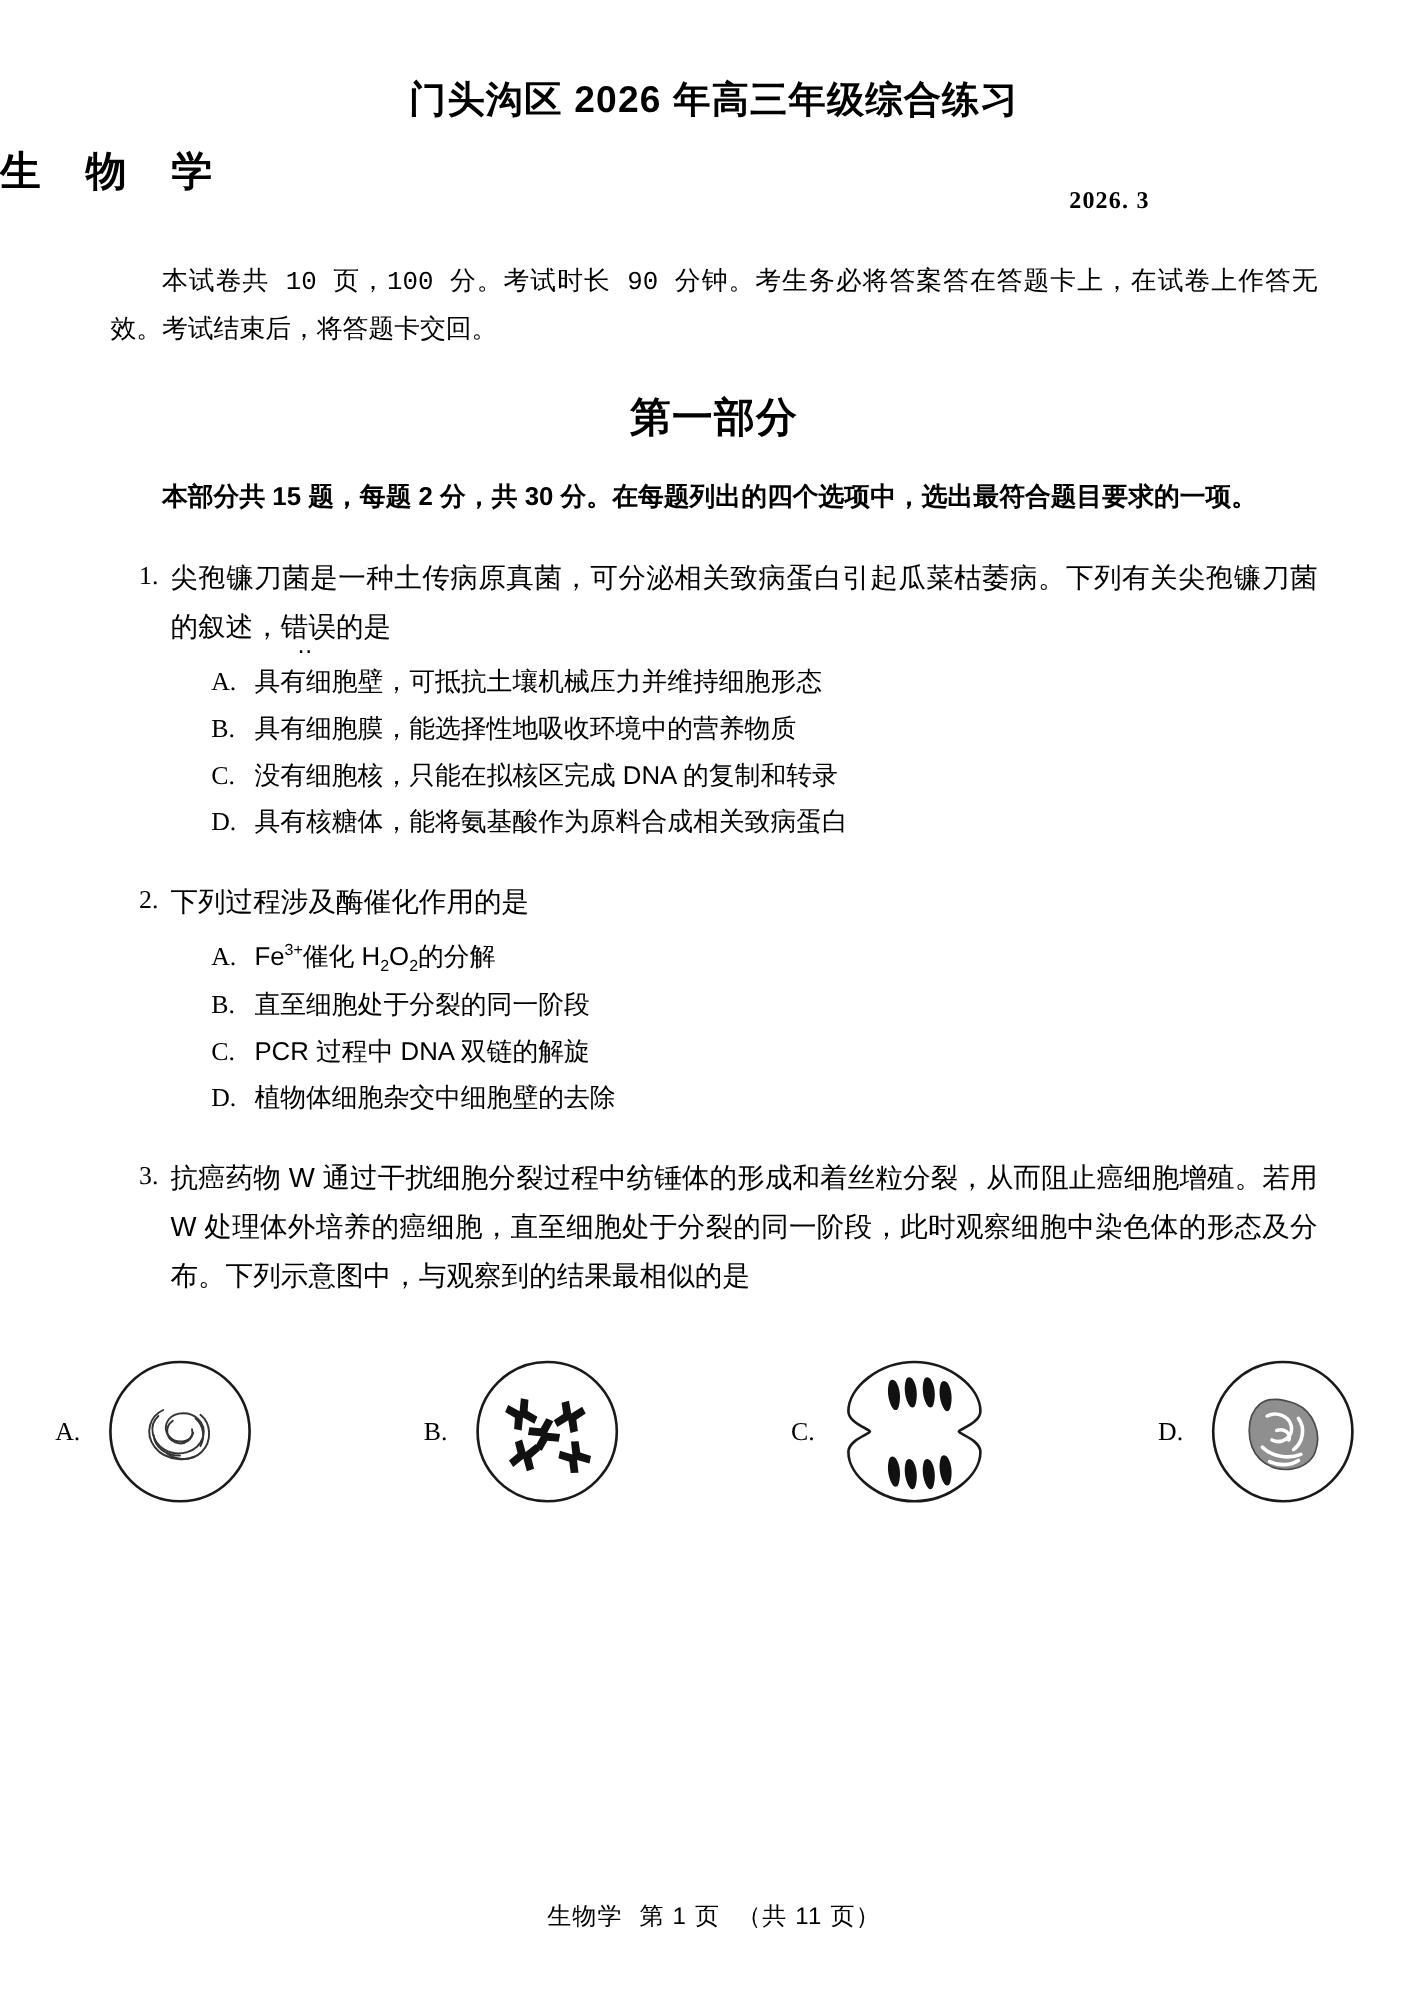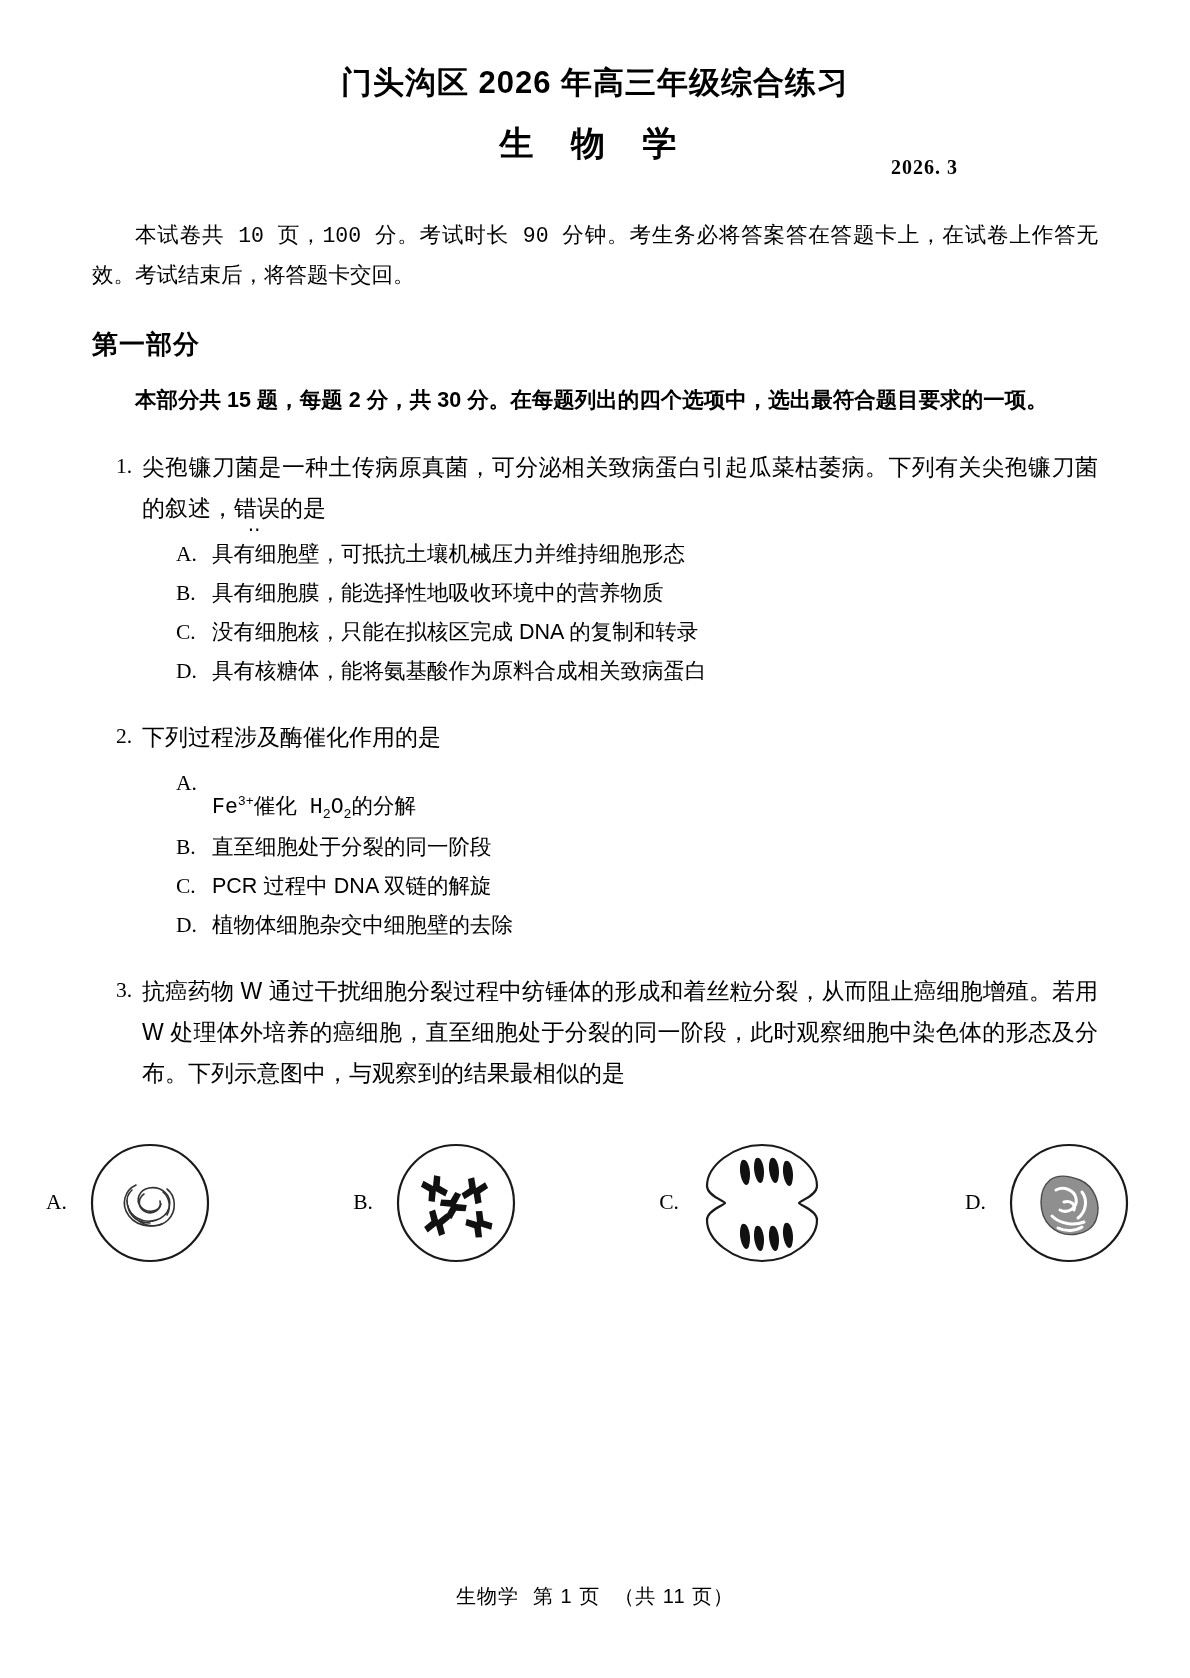--- a/index.html
+++ b/index.html
@@ -32,21 +32,20 @@
     margin: 0;
     padding-top: 64px;
     line-height: 1.2;
   }
   .subject-row {
     position: relative;
     margin-top: 24px;
     height: 56px;
   }
   .subject {
-    text-align: center;
     font-family: "Liberation Sans", "DejaVu Sans", sans-serif;
     font-weight: bold;
     font-size: 34px;
     letter-spacing: 14px;
     line-height: 1.1;
   }
   .exam-date {
     position: absolute;
     right: 232px;
     bottom: 2px;
@@ -63,23 +62,24 @@
   }
   .notice {
     margin-top: 36px;
     text-indent: 2em;
     text-align: justify;
     font-family: Liberation Mono, monospace;
     font-size: 21.5px;
     line-height: 1.85;
   }
   .part-title {
-    font-family: Liberation Sans, sans-serif;
-    font-weight: bold;
-    font-size: 26px;
+    text-align: center;
+    font-family: Liberation Mono, monospace;
+    font-weight: bold;
+    font-size: 34px;
     margin-top: 24px;
     letter-spacing: 1px;
   }
   .part-desc {
     margin-top: 14px;
     text-indent: 2em;
     text-align: justify;
     font-family: "Liberation Sans", "DejaVu Sans", sans-serif;
     font-weight: bold;
     font-size: 21.5px;
@@ -131,21 +131,21 @@
     font-family: "Liberation Sans", "DejaVu Sans", sans-serif;
     font-size: 21.5px;
     line-height: 1.82;
     display: flex;
   }
   .opt-label {
     flex: 0 0 36px;
     font-family: "Liberation Serif", "DejaVu Serif", serif;
   }
   .opt-text { flex: 1 1 auto; }
-  .serif-inline { font-family: Liberation Mono, monospace; margin-top: 24px; }
+  .serif-inline { font-family: Liberation Sans, sans-serif; }
   sup, sub { font-size: 0.62em; }
   
   .figure-row {
     margin-top: 34px;
     display: flex;
     align-items: center;
     justify-content: space-between;
     padding: 0 46px 0 46px;
     height: 150px;
   }

